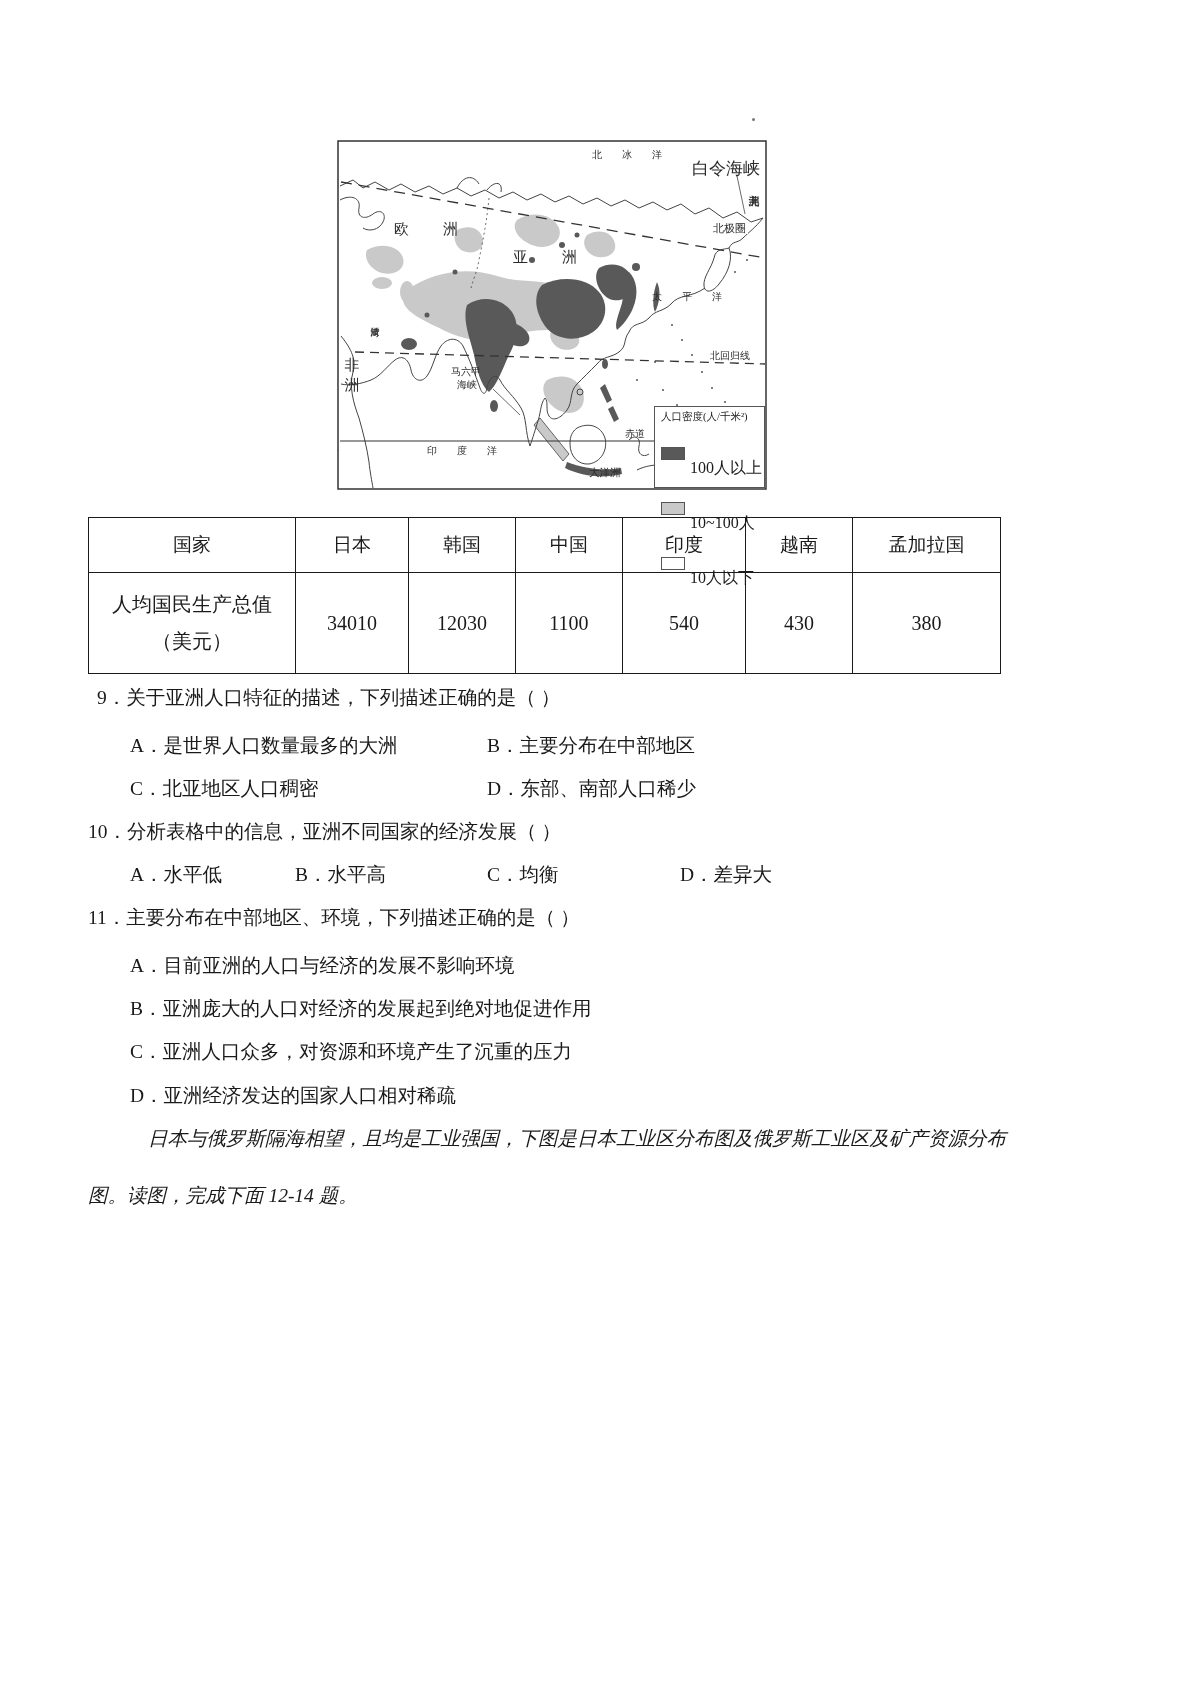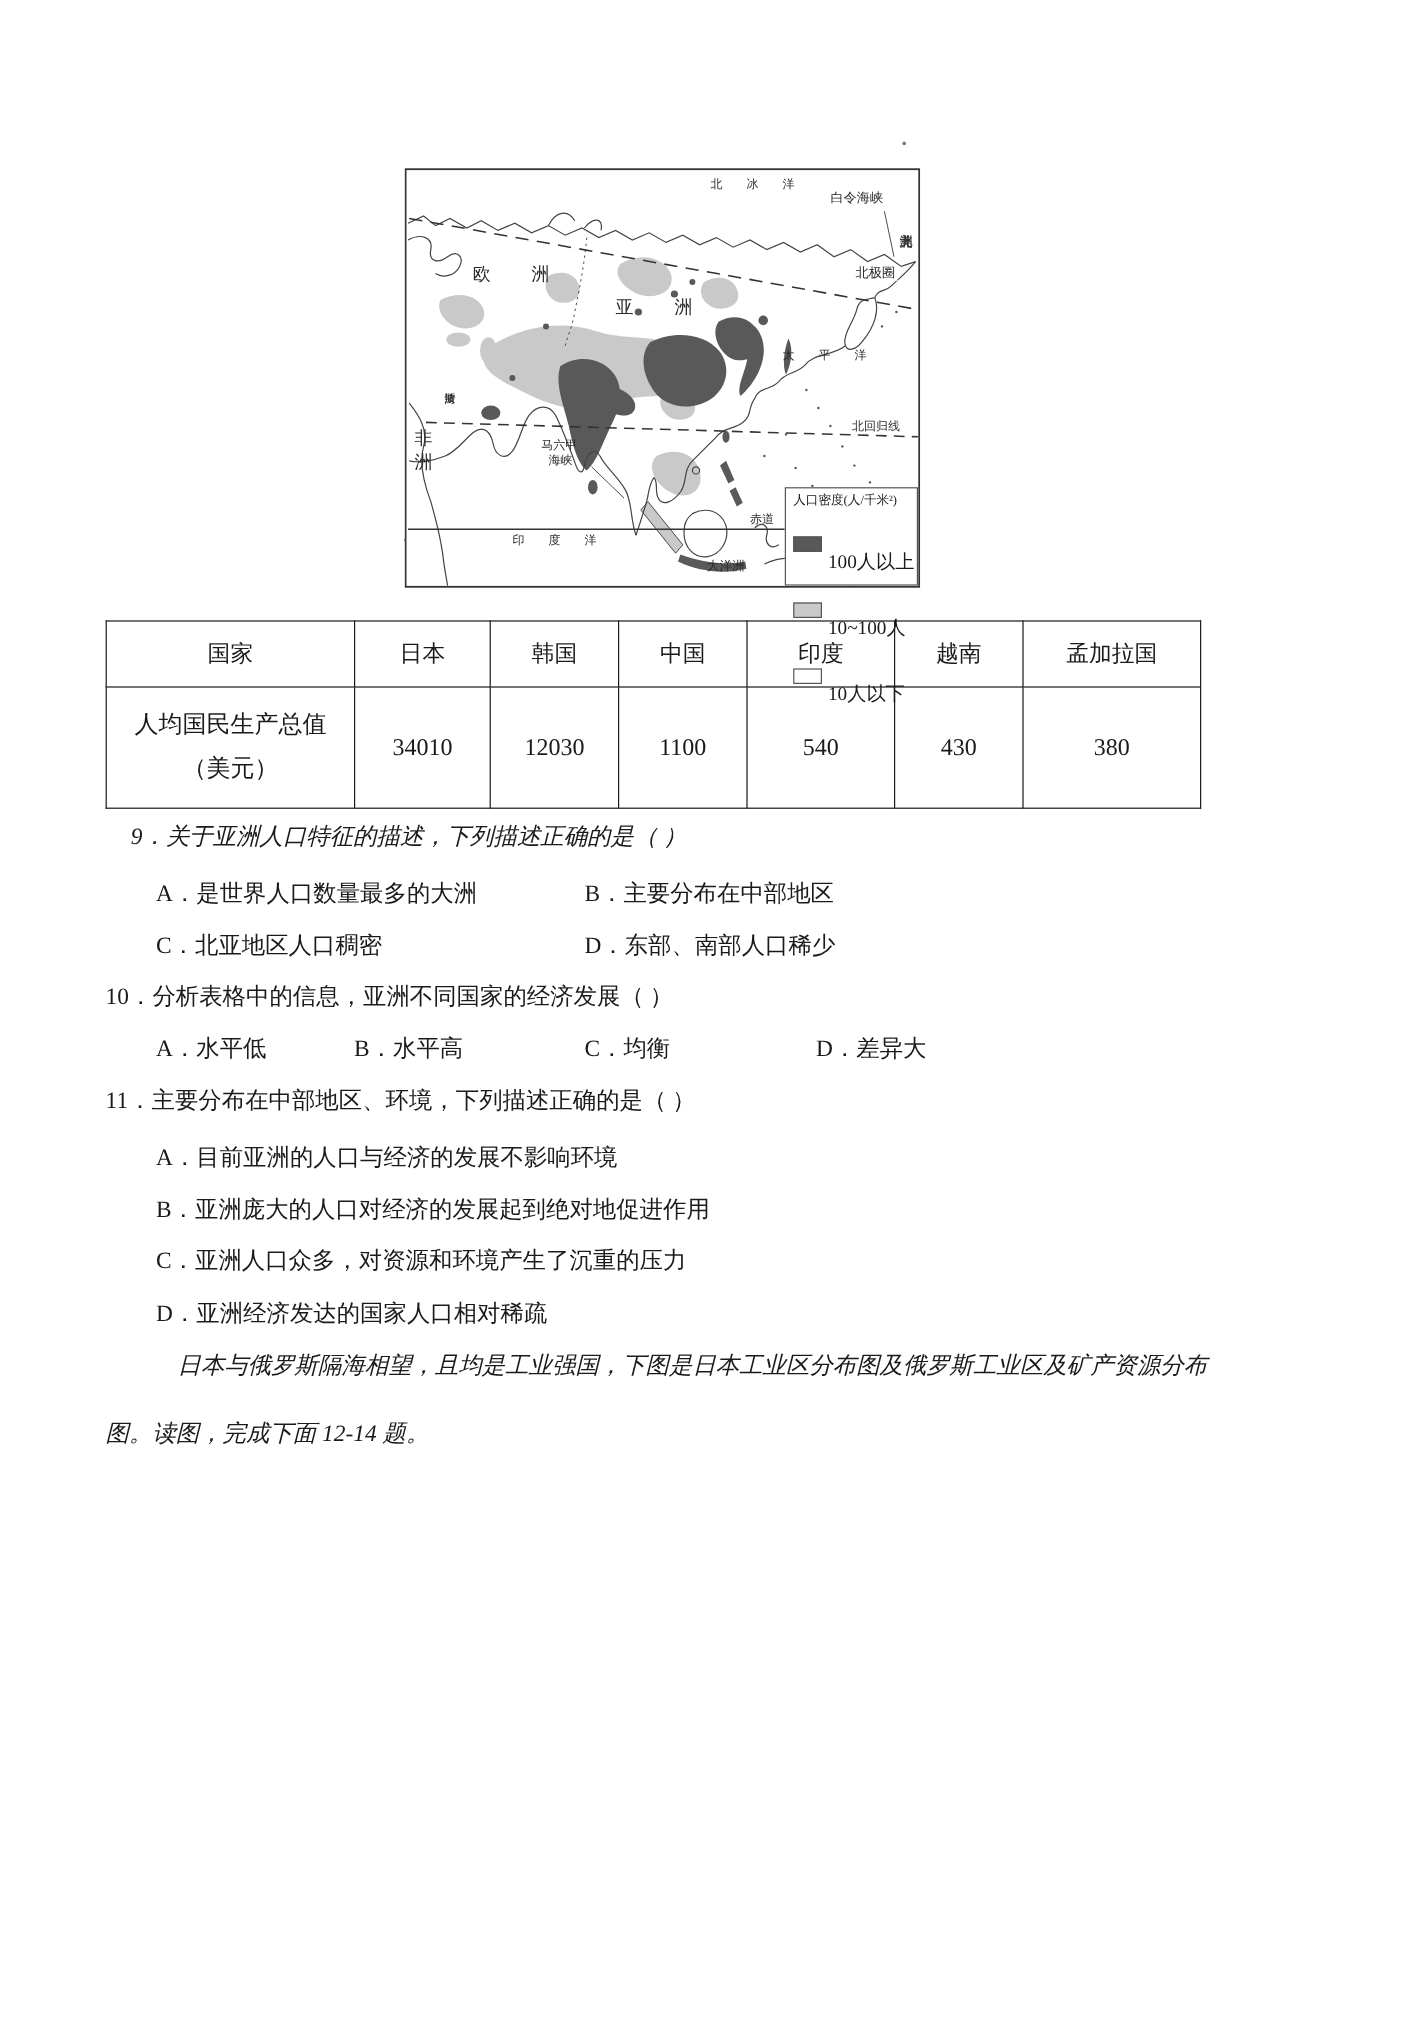--- a/index.html
+++ b/index.html
@@ -124,21 +124,21 @@
       <g>
         <path d="M4,42 L428,118" stroke="#333" stroke-width="1.3" stroke-dasharray="11,7" fill="none"></path>
         <path d="M18,212 L428,224" stroke="#333" stroke-width="1.3" stroke-dasharray="9,6" fill="none"></path>
         <path d="M3,301 L317,301" stroke="#333" stroke-width="1.2" fill="none"></path>
         <path d="M400,36 L408,74" stroke="#444" stroke-width="0.8" fill="none"></path>
         <path d="M156,249 L183,275" stroke="#444" stroke-width="0.8" fill="none"></path>
       </g>
     </svg>
 
     <div class="mlabel ocean" style="left:255px; top:10px;">北冰洋</div>
-    <div class="mlabel" style="left:355px; top:20px; font-size:11px;">白令海峡</div>
+    <div class="mlabel" style="left:355px; top:20px; font-size:17px;">白令海峡</div>
     <div class="mlabel vert" style="left:411px; top:46px; font-size:11px;">北美洲</div>
     <div class="mlabel small onwhite" style="left:374px; top:83px; font-size:11px;">北极圈</div>
     <div class="mlabel wide" style="left:57px;  top:82px;">欧洲</div>
     <div class="mlabel wide" style="left:176px; top:110px;">亚洲</div>
     <div class="mlabel ocean" style="left:315px; top:152px;">太平洋</div>
     <div class="mlabel vert" style="left:7px; top:205px; font-size:15px; letter-spacing:20px;">非洲</div>
     <div class="mlabel vert" style="left:33px; top:180px; font-size:9px;">波斯湾</div>
     <div class="mlabel" style="left:114px; top:227px; font-size:10px;">马六甲</div>
     <div class="mlabel" style="left:120px; top:240px; font-size:10px;">海峡</div>
     <div class="mlabel small onwhite" style="left:371px; top:211px;">北回归线</div>
@@ -191,21 +191,21 @@
       <td>34010</td>
       <td>12030</td>
       <td>1100</td>
       <td>540</td>
       <td>430</td>
       <td>380</td>
     </tr>
   </tbody>
     </table>
 
-  <div class="line" style="left:109px; top:686px;font-style:italic;">
+  <div class="line" style="left:97px; top:686px;">
     <span>9．</span><span>关于亚洲人口特征的描述，下列描述正确的是（  ）</span>
   </div>
   <div class="line" style="left:130px; top:734px;">
     <span>A．</span><span>是世界人口数量最多的大洲</span>
   </div>
   <div class="line" style="left:487px; top:734px;">
     <span>B．</span><span>主要分布在中部地区</span>
   </div>
   <div class="line" style="left:130px; top:777px;">
     <span>C．</span><span>北亚地区人口稠密</span>

